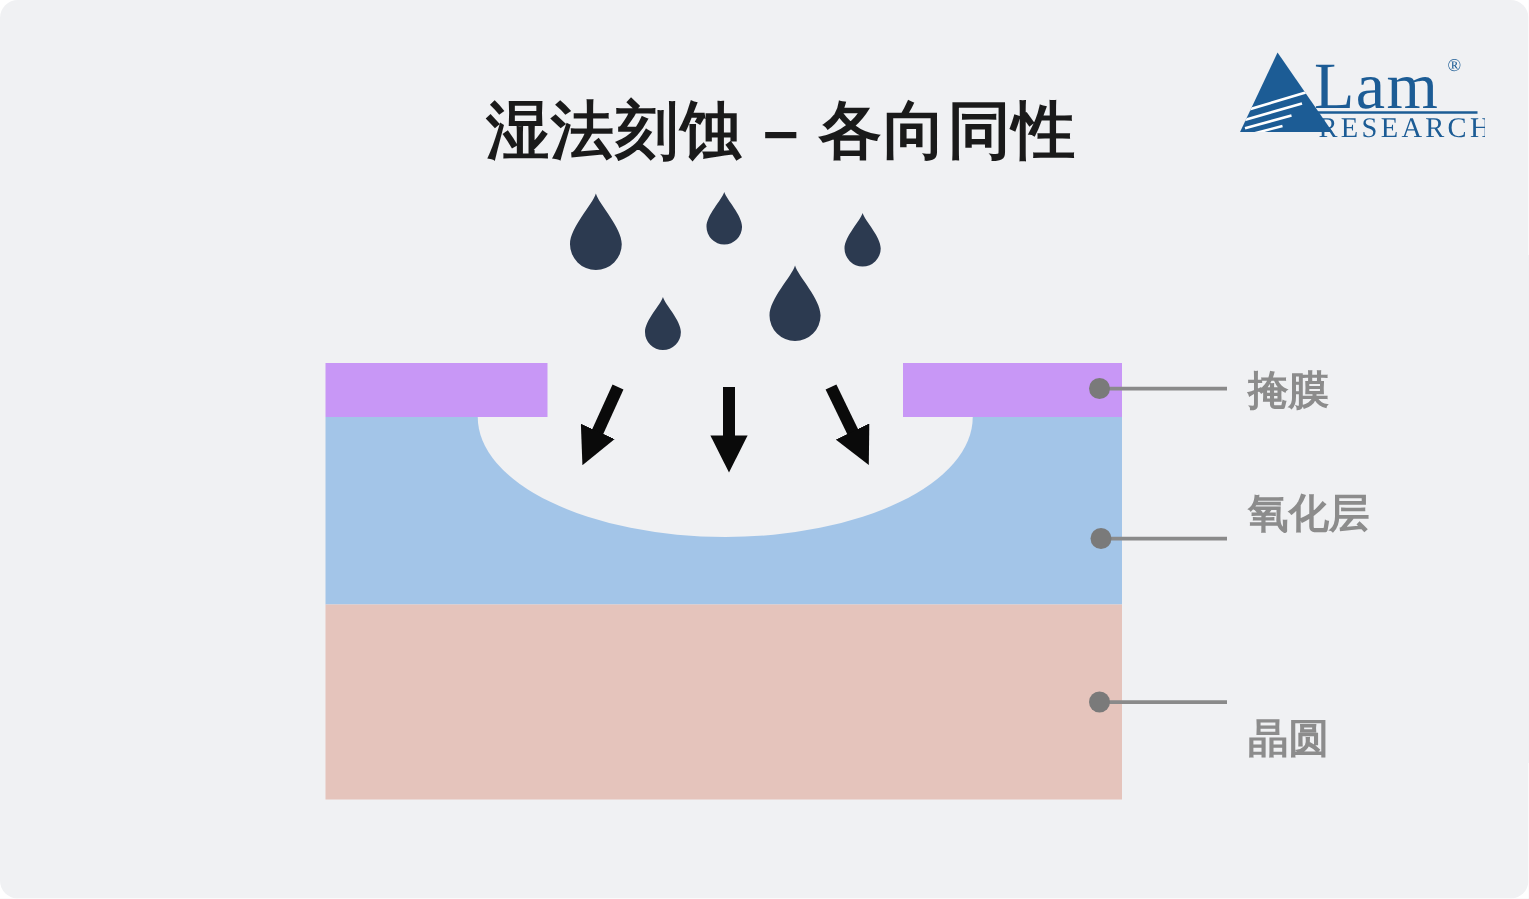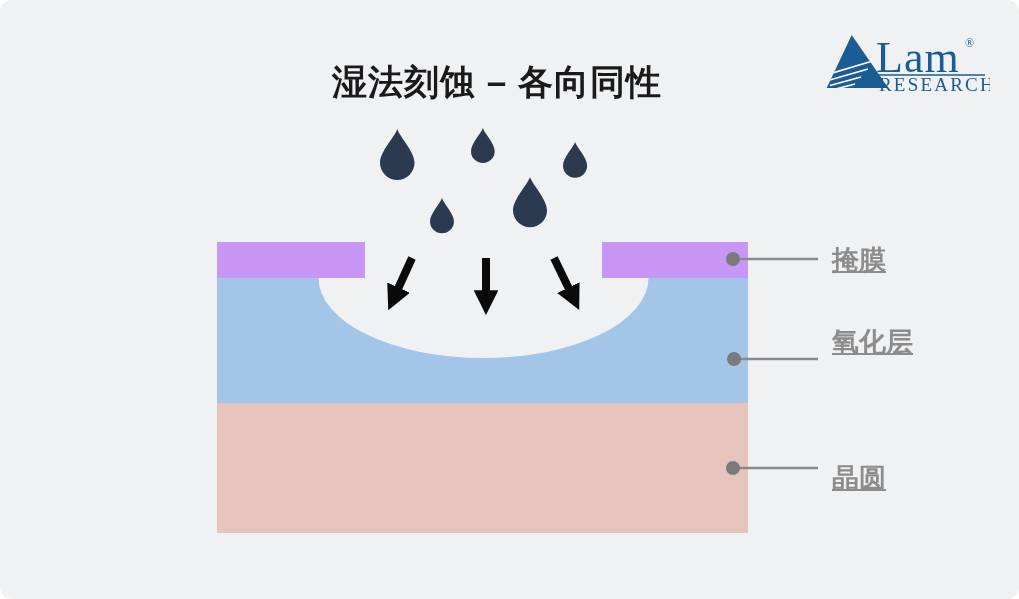--- a/index.html
+++ b/index.html
@@ -1,36 +1,36 @@
 <!DOCTYPE html>
 <html style="--background: #F0F1F3; --title-text: #1A1A1A; --droplet: #2C3A50; --arrow: #0A0A0A; --mask: #C897F6; --oxide: #A3C5E8; --wafer: #E5C4BC; --label-text: #8C8C8C; --leader: #8A8A8A; --dot: #7A7A7A; --logo-blue: #1C5C95;"><head>
 <meta charset="utf-8">
 <style>
   html,body{margin:0;padding:0;background:#ffffff;}
   body{width:1019px;height:599px;position:relative;overflow:hidden;
        font-family:"Liberation Sans","DejaVu Sans",sans-serif;}
   .card{position:absolute;inset:0;background:var(--background,#F0F1F3);border-radius:12px;}
-  .page-title{position:absolute;left:497px;top:59px;transform:translateX(-50%);
-       white-space:nowrap;font-size:35px;font-weight:700;letter-spacing:1px;
+  .page-title{position:absolute;left:521px;top:59px;transform:translateX(-50%);
+       white-space:nowrap;font-size:42px;font-weight:700;letter-spacing:1px;
        color:var(--title-text,#1a1a1a);}
   .diagram-svg{position:absolute;left:0;top:0;}
   .fill-droplet{fill:var(--droplet);}
   .fill-mask{fill:var(--mask);}
   .fill-oxide{fill:var(--oxide);}
   .fill-wafer{fill:var(--wafer);}
   .fill-bg{fill:var(--background);}
   .arrow-line{stroke:var(--arrow);stroke-width:8;fill:none;}
   .arrow-head{fill:var(--arrow);}
   .leader-line{stroke:var(--leader);stroke-width:2.5;}
   .callout-dot{fill:var(--dot);}
   .layer-label{position:absolute;left:832px;font-size:27px;line-height:28px;
-       font-weight:600;color:var(--label-text,#8c8c8c);white-space:nowrap;text-decoration:underline;}
+       font-weight:600;color:var(--label-text,#8c8c8c);white-space:nowrap;}
   .label-mask{top:246px;}
   .label-oxide{top:328px;}
-  .label-wafer{top:464px;}
+  .label-wafer{top:478px;}
   .logo{position:absolute;left:818px;top:33px;width:172px;height:62px;}
   .logo-fill{fill:var(--logo-blue);}
   .logo-stripe{stroke:#ffffff;stroke-width:1.7;fill:none;}
   .logo-rule{stroke:var(--logo-blue);stroke-width:1.6;}
   .logo-word{font-family:"Liberation Serif","DejaVu Serif",serif;font-size:44px;
        letter-spacing:1px;}
   .logo-sub{font-family:"Liberation Serif","DejaVu Serif",serif;font-size:19px;
        letter-spacing:2.2px;}
   .logo-reg{font-family:"Liberation Serif","DejaVu Serif",serif;font-size:12px;}
 </style>

